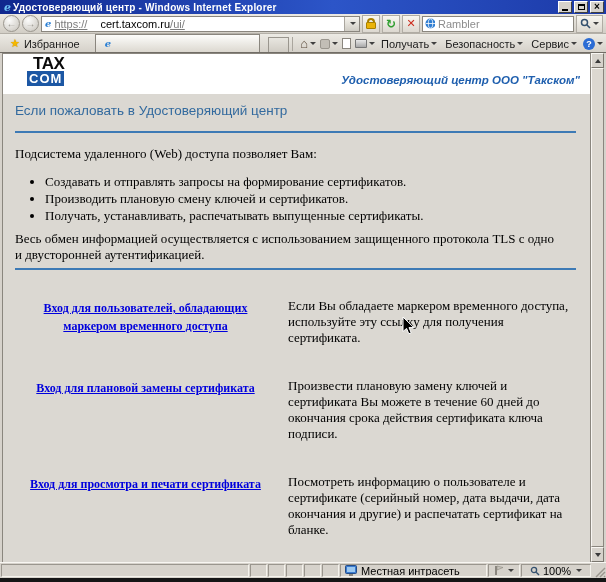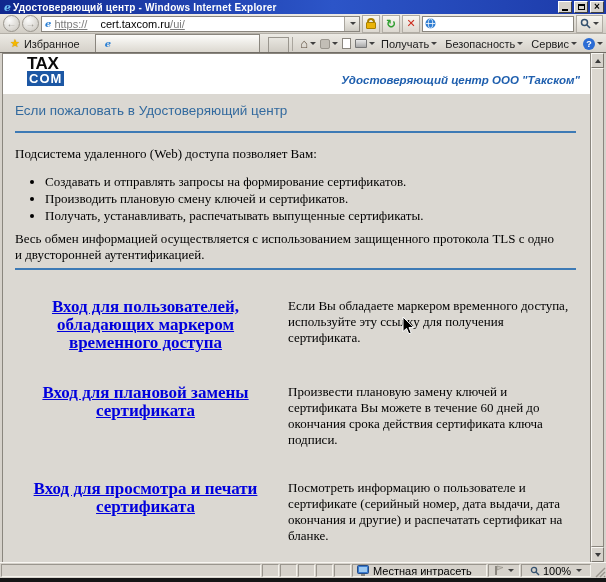--- a/index.html
+++ b/index.html
@@ -69,57 +69,57 @@
   .help-g { width:12px; height:12px; border-radius:50%; background:#2b6cd4; color:#fff;
     font:bold 9px/12px "Liberation Sans"; text-align:center; }
   .menu { display:flex; align-items:center; padding:0 2px; }
 
   
   .viewport { position:absolute; top:53px; left:0; right:0; height:509px; background:#dbd8d2;
     border-left:2px solid #d6d2cb; border-right:2px solid #d6d2cb; }
   .page { position:absolute; left:0; top:0; right:13px; bottom:0; background:#dbd8d2;
     border:1px solid #8a867e; border-bottom:none; overflow:hidden; font-family:"Liberation Serif", serif; color:#000; }
   .band { height:40px; background:#fff; position:relative; }
-  .logo { position:absolute; left:24px; top:3px; text-align:left; }
+  .logo { position:absolute; left:24px; top:3px; text-align:right; }
   .logo-tax { font-family:"Liberation Sans",sans-serif; font-weight:900; font-size:17px; line-height:14px;
     letter-spacing:-0.5px; color:#0a0a0a; }
   .logo-com { font-family:"Liberation Sans",sans-serif; font-weight:bold; font-size:13px; line-height:15px;
     color:#fff; background:#1c57a4; padding:0 2px; letter-spacing:1px; }
   .site-title { position:absolute; right:10px; bottom:8px; color:#1f5fae;
     font:italic bold 11.5px "Liberation Sans", sans-serif; }
   .welcome { font:13.5px "Liberation Sans", sans-serif; color:#336a9e; padding:9px 0 0 12px; }
   .hr { height:2px; background:#3d7ab5; margin:13px 14px 0 12px; }
   .hr2 { margin-top:5px; }
   .intro { font-size:13px; margin:13px 0 0 12px; }
   ul.feat { margin:11px 0 0 28px; padding-left:14px; }
   ul.feat li { font-size:13px; line-height:17px; }
   .tls { font-size:13px; line-height:16px; margin:7px 30px 0 12px; }
   .links { margin-top:28px; }
   .link-row { display:flex; margin-bottom:32px; }
   .cell-link { width:285px; flex:none; text-align:center; padding:0 16px; }
-  .cell-link a { color:#0000dd; font-weight:bold; font-size:17px; line-height:16px; text-decoration:underline; }
+  .cell-link a { color:#0000dd; font-weight:bold; font-size:12px; line-height:16px; text-decoration:underline; }
   .cell-desc { flex:1; font-size:13px; line-height:16px; padding-right:14px; }
 
   
   .scrollbar { position:absolute; top:0; right:0; width:13px; height:100%; background:#f0ede5; }
   .sb-btn { position:absolute; left:0; width:13px; height:15px; background:#d6d2cb; border:1px solid;
     border-color:#f8f6f2 #7a766e #7a766e #f8f6f2; display:flex; align-items:center; justify-content:center; }
   .sb-btn.up { top:0; } .sb-btn.down { bottom:0; }
   .tri-up { width:0; height:0; border-left:3px solid transparent; border-right:3px solid transparent; border-bottom:4px solid #3a3a3a; }
   .tri-down { width:0; height:0; border-left:3px solid transparent; border-right:3px solid transparent; border-top:4px solid #3a3a3a; }
   .sb-thumb { position:absolute; left:0; top:15px; bottom:15px; width:13px; background:#dcd8d0;
     border:1px solid; border-color:#f8f6f2 #8a867e #8a867e #f8f6f2; }
 
   
   .statusbar { position:absolute; top:562px; left:0; width:606px; height:16px; background:#d6d2cb;
     border-top:1px solid #f8f6f2; display:flex; align-items:stretch; font-size:11px; }
   .panel { border:1px solid; border-color:#9a968e #f4f2ec #f4f2ec #9a968e; margin:1px 0 1px 1px; }
   .p-main { flex:1; }
   .p-sm { width:17px; flex:none; }
-  .p-zone { width:135px; flex:none; display:flex; align-items:center; gap:4px; padding:0 4px; overflow:hidden; white-space:nowrap; }
+  .p-zone { width:147px; flex:none; display:flex; align-items:center; gap:4px; padding:0 4px; overflow:hidden; white-space:nowrap; }
   .p-pm { width:32px; flex:none; display:flex; align-items:center; justify-content:center; gap:2px; }
   .p-zoom { width:70px; flex:none; display:flex; align-items:center; justify-content:center; gap:3px; }
   .grip { width:15px; flex:none; display:flex; align-items:flex-end; justify-content:flex-end; }
   .bottom-strip { position:absolute; top:578px; left:0; width:606px; height:4px; background:#151515; }
   .cursor { position:absolute; left:402px; top:316px; }
 </style>
 </head>
 <body>
 
 <div class="screen">
@@ -155,20 +155,21 @@
         </span>
     </span>
     <span class="tbtn refresh">↻</span>
     <span class="tbtn stop">✕</span>
     <div class="search-field">
       <svg class="rambler" width="11" height="11">
         <circle cx="5.5" cy="5.5" r="5" fill="#2e7dd2"></circle>
         <ellipse cx="5.5" cy="5.5" rx="2.2" ry="4.6" fill="none" stroke="#ffffff" stroke-width="0.8"></ellipse>
         <line x1="0.8" y1="5.5" x2="10.2" y2="5.5" stroke="#ffffff" stroke-width="0.8"></line>
       </svg>
+      <input class="search-input" readonly="" placeholder="Rambler" style="">
     </div>
     <span class="search-btn">
       <svg width="11" height="11">
         <circle cx="4.5" cy="4.5" r="3" fill="none" stroke="#33506e" stroke-width="1.5"></circle>
         <line x1="7" y1="7" x2="10" y2="10" stroke="#33506e" stroke-width="1.6"></line>
       </svg>
       <i class="caret"></i>
     </span>
   </div>
 

